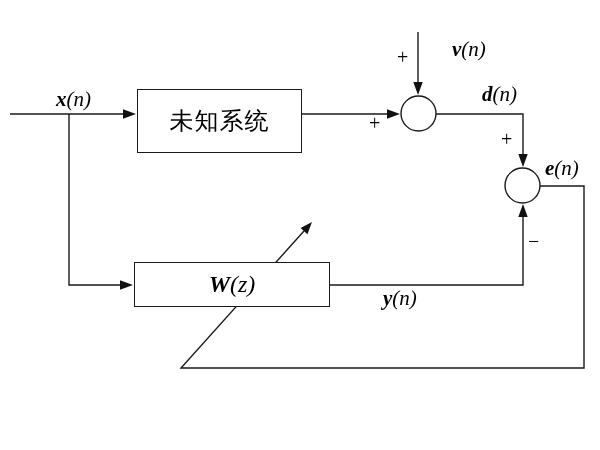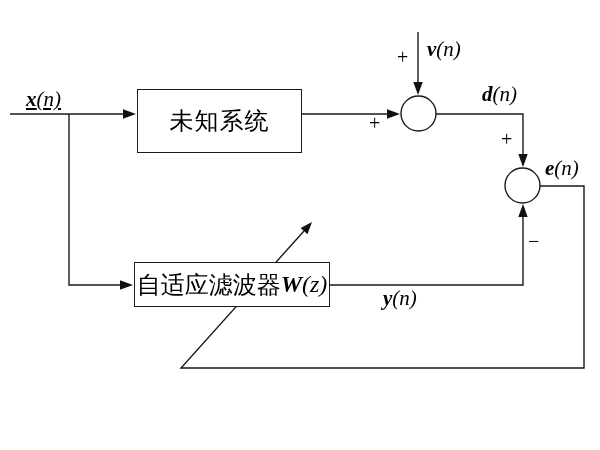--- a/index.html
+++ b/index.html
@@ -71,22 +71,22 @@
     position: absolute;
     z-index: 3;
     font-size: 20px;
     font-family: "Liberation Serif", "DejaVu Serif", serif;
     line-height: 20px;
   }
   #sign-noise    { left: 397px; top: 47px;  }
   #sign-system   { left: 369px; top: 113px; }
   #sign-desired  { left: 501px; top: 129px; }
   #sign-output   { left: 528px; top: 231px; }
-  #label-input   { left: 26px;  top: 87px; text-decoration: underline;  }
-  #label-noise   { left: 427px; top: 37px;  }
+  #label-input   { left: 56px;  top: 87px;  }
+  #label-noise   { left: 452px; top: 37px;  }
   #label-desired { left: 446px; top: 82px; margin-left: 36px;  }
   #label-error   { left: 545px; top: 156px; }
   #label-output  { left: 383px; top: 286px; }
 </style>
 </head>
 <body>
 
 <div id="canvas">
 
   <svg id="wires" width="600" height="450" viewBox="0 0 600 450">
@@ -119,21 +119,20 @@
       <polygon points="523,204 518.3,217 527.7,217"></polygon>
       <polygon points="312,222 307.4,234.2 300.6,228.1"></polygon>
     </g>
   </svg>
 
   <div class="block" id="unknown-system-block">
     <span>未知系统</span>
   </div>
 
   <div class="block" id="adaptive-filter-block">
-    <span>自适应滤波器</span>
       <span class="math-w">W</span>
       <span class="math-paren">(z)</span>
   </div>
 
   <div class="sig" id="label-input">
     <span class="letter">x</span><span class="paren">(n)</span>
   </div>
 
   <div class="sig" id="label-noise">
     <span class="letter">v</span><span class="paren">(n)</span>

